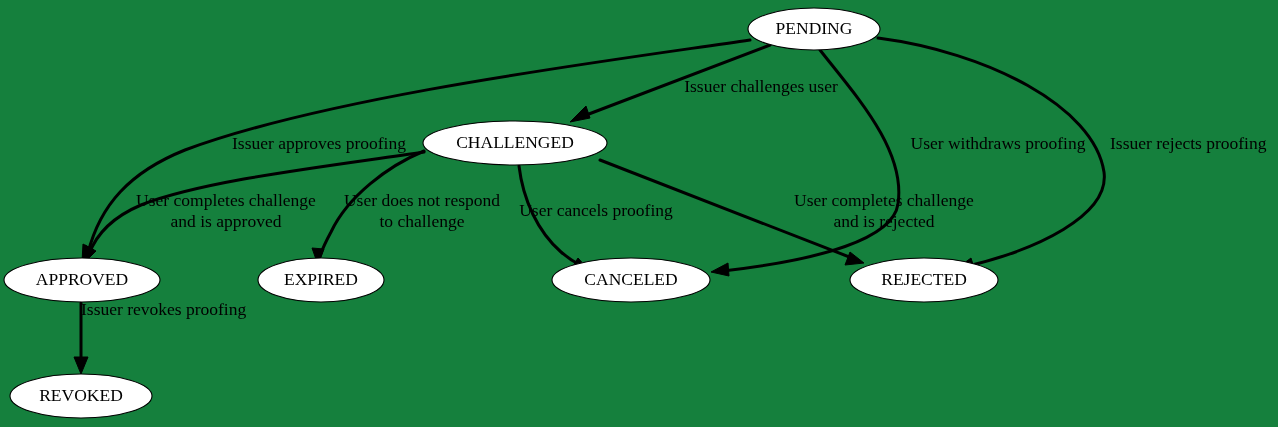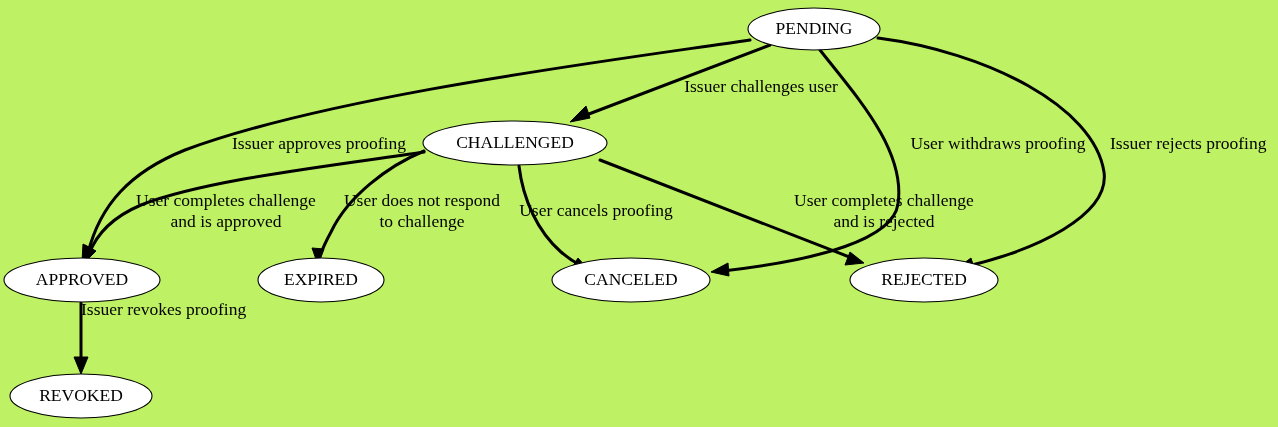--- a/index.html
+++ b/index.html
@@ -1,18 +1,18 @@
 <!DOCTYPE html>
 <html><head>
 <meta charset="utf-8">
 <style>
   html,body{margin:0;padding:0;background:#ffffff;}
   body{width:1278px;height:427px;overflow:hidden;
        font-family:"Liberation Serif","DejaVu Serif",serif;color:#000;}
-  #stage{position:relative;width:1278px;height:427px;background:#bef264;}
+  #stage{position:relative;width:1278px;height:427px;background:#15803d;}
   svg#graph{position:absolute;left:0;top:0;width:1278px;height:427px;display:block;}
   .node-ellipse{fill:#ffffff;stroke:#000000;stroke-width:1.1;}
   .edge-path{fill:none;stroke:#000000;stroke-width:3;stroke-linecap:round;}
   .arrowhead{fill:#000000;stroke:#000000;stroke-width:1;}
   .node-label{font-family:"Liberation Serif","DejaVu Serif",serif;
               font-size:17.5px;fill:#000;text-anchor:middle;dominant-baseline:middle;}
   .edge-label{font-family:"Liberation Serif","DejaVu Serif",serif;
               font-size:17.5px;fill:#000;text-anchor:middle;dominant-baseline:middle;}
   .edge-label.lx{text-anchor:start;}
 </style>

